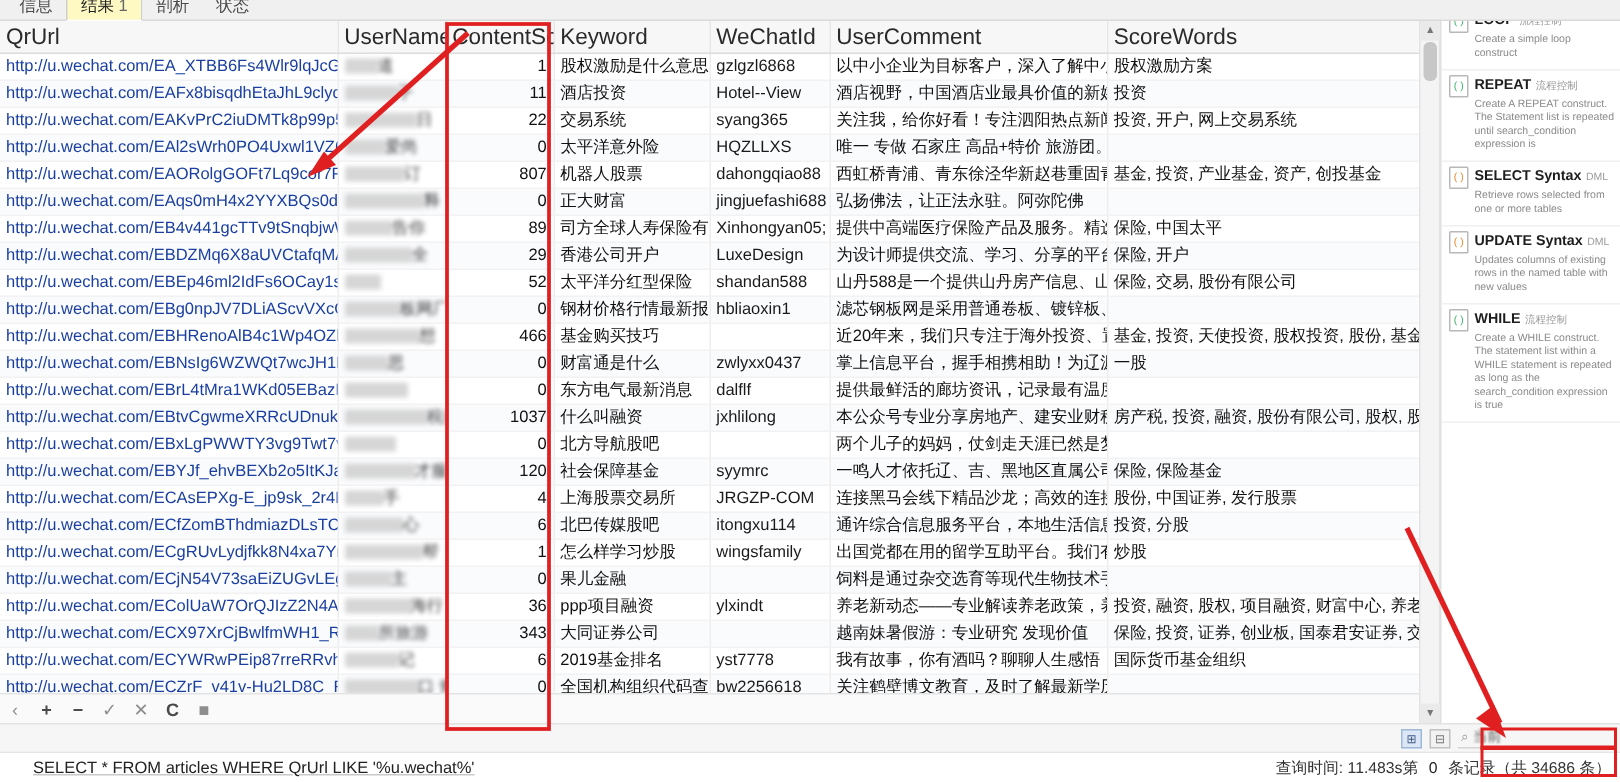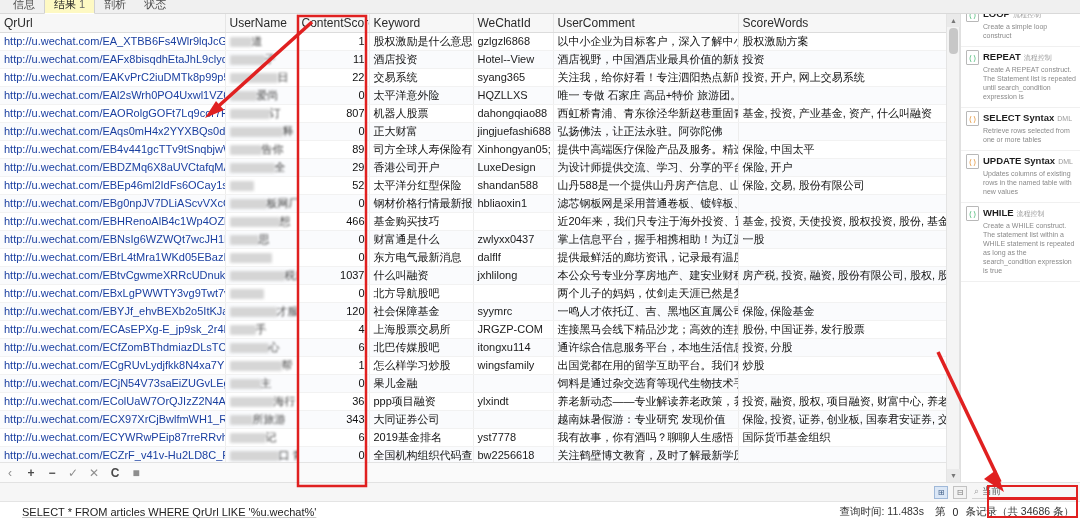--- a/index.html
+++ b/index.html
@@ -55,21 +55,21 @@
     border-right: 1px solid #e2e2e2;
     position: relative;
   }
   .gridscroll { flex: 1; overflow: hidden; position: relative; }
   table.grid { border-collapse: collapse; table-layout: fixed; width: 948px; }
   table.grid th {
     background: #f7f7f7;
     border-right: 1px solid #e6e6e6;
     border-bottom: 1px solid #dcdcdc;
     font-weight: normal;
-    font-size: 12px;
+    font-size: 15px;
     color: #2a2a2a;
     text-align: left;
     padding: 2px 4px;
     height: 17px;
     white-space: nowrap;
     overflow: hidden;
   }
   table.grid td {
     border-right: 1px solid #ededed;
     border-bottom: 1px solid #f2f2f2;
@@ -219,21 +219,21 @@
     background: #ffffff;
     border-top: 1px solid #e4e4e4;
     display: flex; align-items: center;
     font-size: 11px; color: #222;
     padding-left: 22px;
     position: relative;
   }
   .sqlbar .sqltext { text-decoration: underline; text-decoration-color: #c9c9c9; }
   .sqlmeta {
     position: absolute; right: 6px; top: 0; height: 19px;
-    display: flex; align-items: center; gap: 11px;
+    display: flex; align-items: center; gap: 0;
     font-size: 10.5px; color: #333;
   }
   .sqlmeta .lbl { color: #333; }
   .pagebox {
     display: inline-flex; align-items: center; gap: 4px;
   }
   .pagenum {
     min-width: 12px; text-align: center; color: #222;
   }
   svg.arrow { position: absolute; pointer-events: none; overflow: visible; }
@@ -320,21 +320,21 @@
                 <td class="cjk">唯一 专做 石家庄 高品+特价 旅游团。唯一 专做 1</td>
                 <td class="cjk"></td>
               </tr>
               <tr>
                 <td class="url">http://u.wechat.com/EAORolgGOFt7Lq9cor7F1XU</td>
                 <td class="cjk"><span class="blur" style="width: 40px;"></span><span class="blurtext">订</span></td>
                 <td class="num">807</td>
                 <td class="cjk">机器人股票</td>
                 <td class="">dahongqiao88</td>
                 <td class="cjk">西虹桥青浦、青东徐泾华新赵巷重固青西及大虹桥</td>
-                <td class="cjk">基金, 投资, 产业基金, 资产, 什么叫融资</td>
+                <td class="cjk">基金, 投资, 产业基金, 资产, 创投基金</td>
               </tr>
               <tr class="alt">
                 <td class="url">http://u.wechat.com/EAqs0mH4x2YYXBQs0dJxYZ8</td>
                 <td class="cjk"><span class="blur" style="width: 53px;"></span><span class="blurtext">释</span></td>
                 <td class="num">0</td>
                 <td class="cjk">正大财富</td>
                 <td class="">jingjuefashi688</td>
                 <td class="cjk">弘扬佛法，让正法永驻。阿弥陀佛</td>
                 <td class="cjk"></td>
               </tr>

